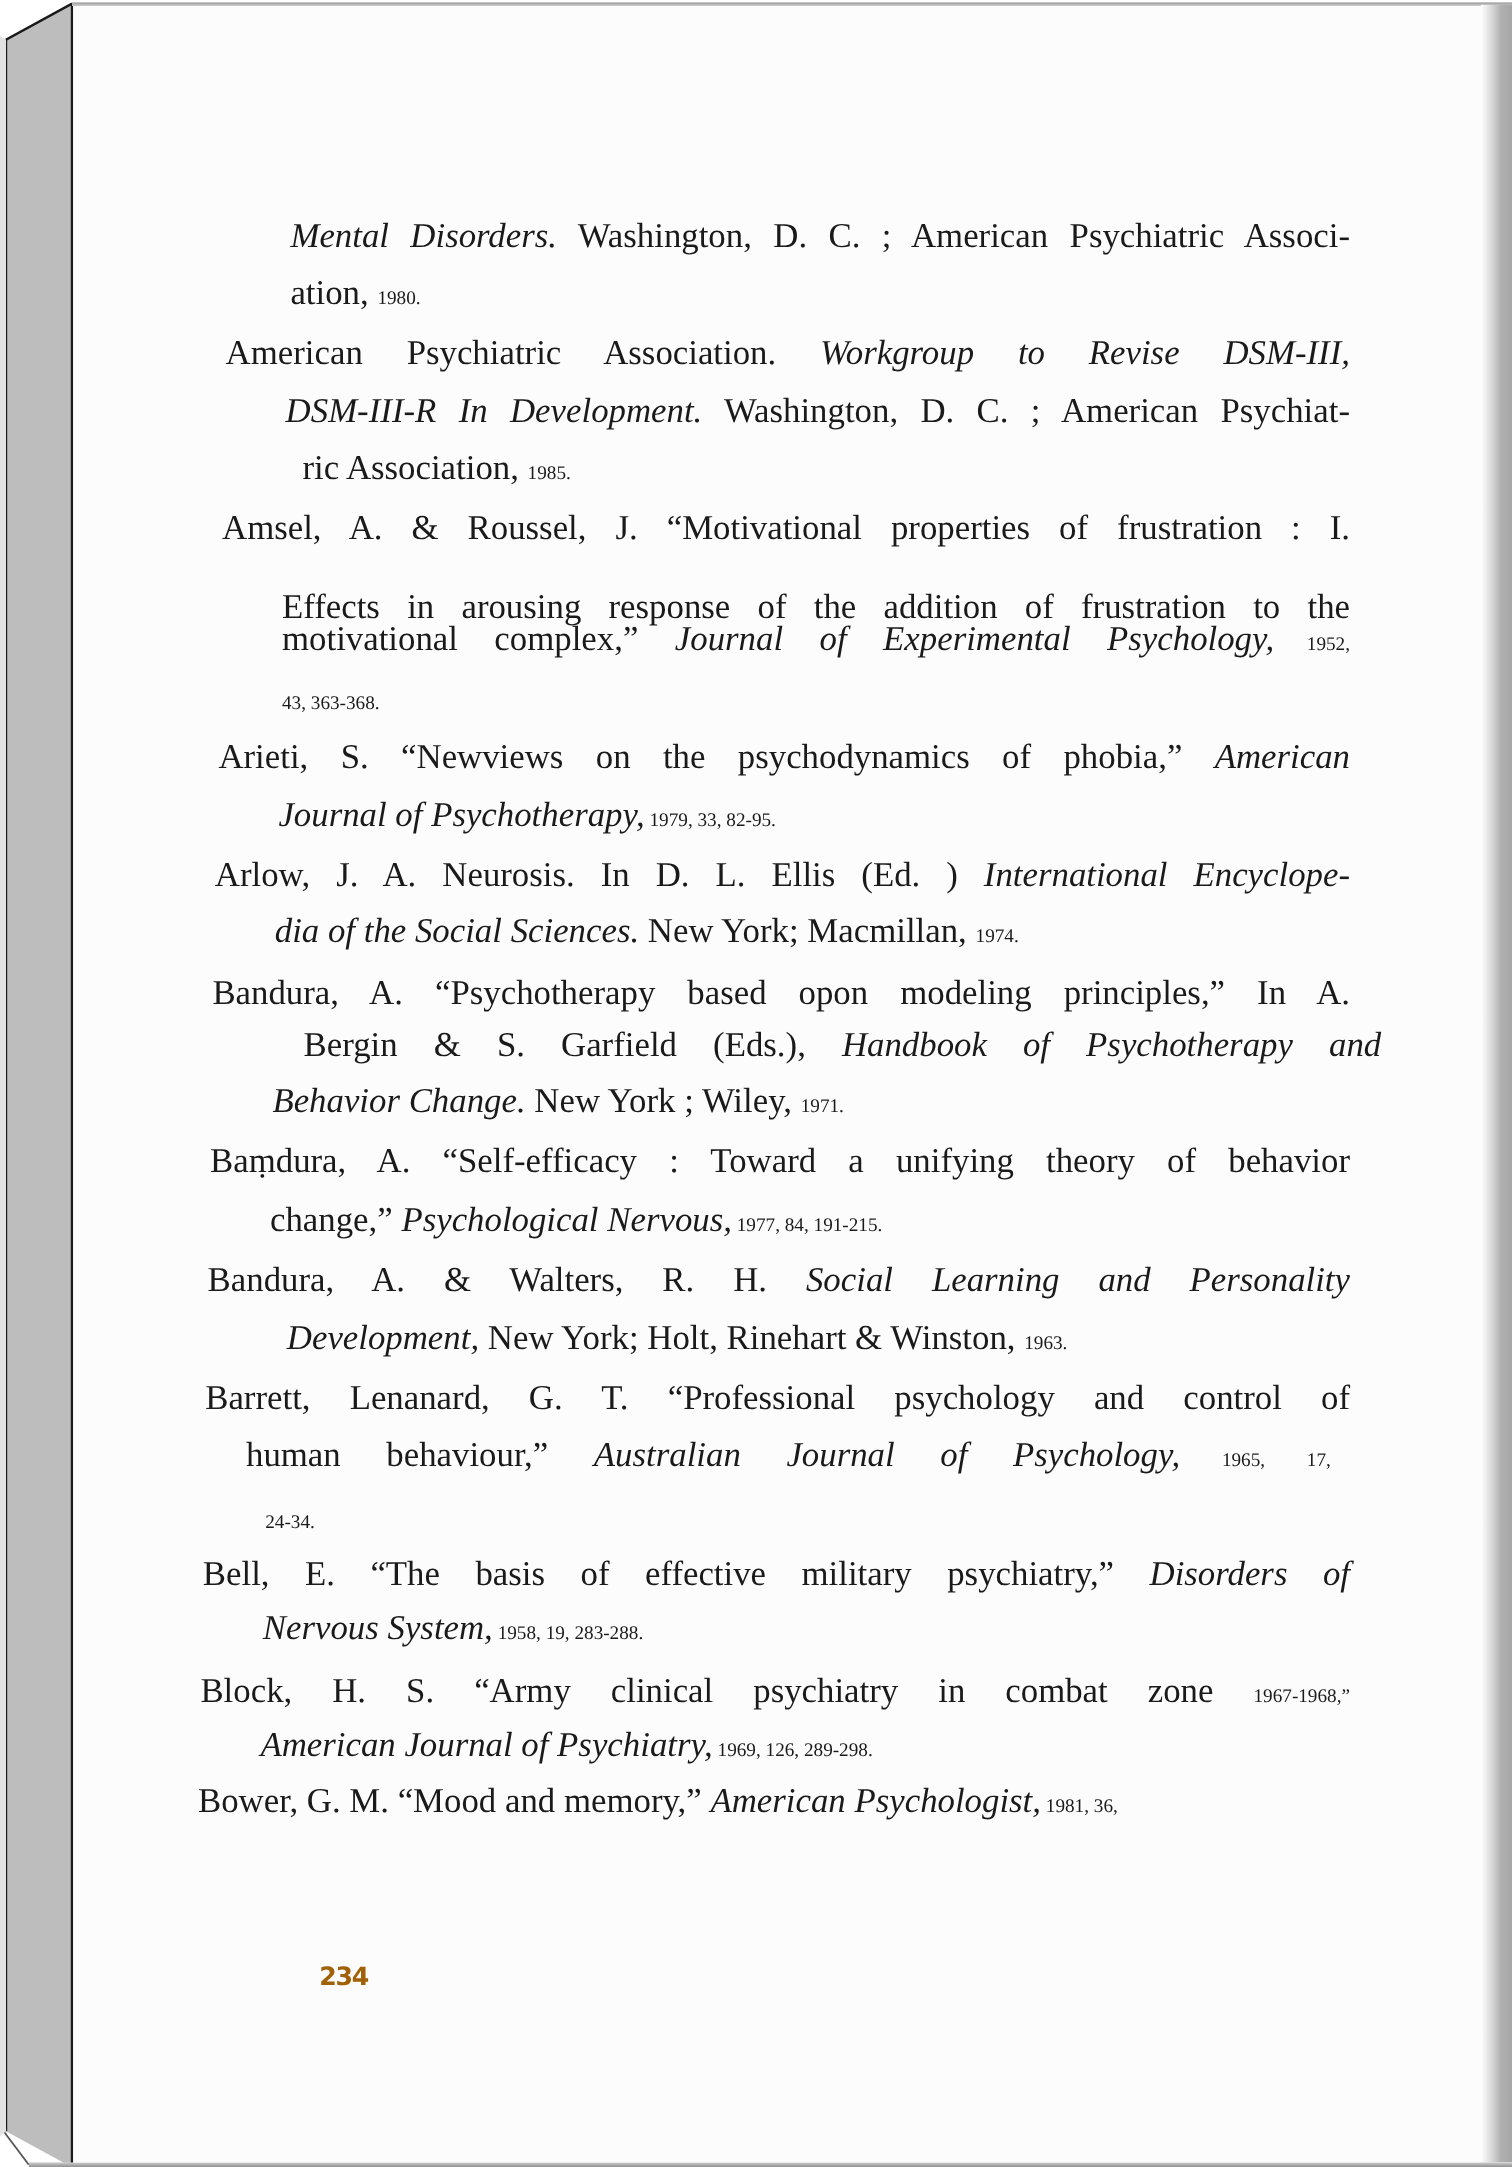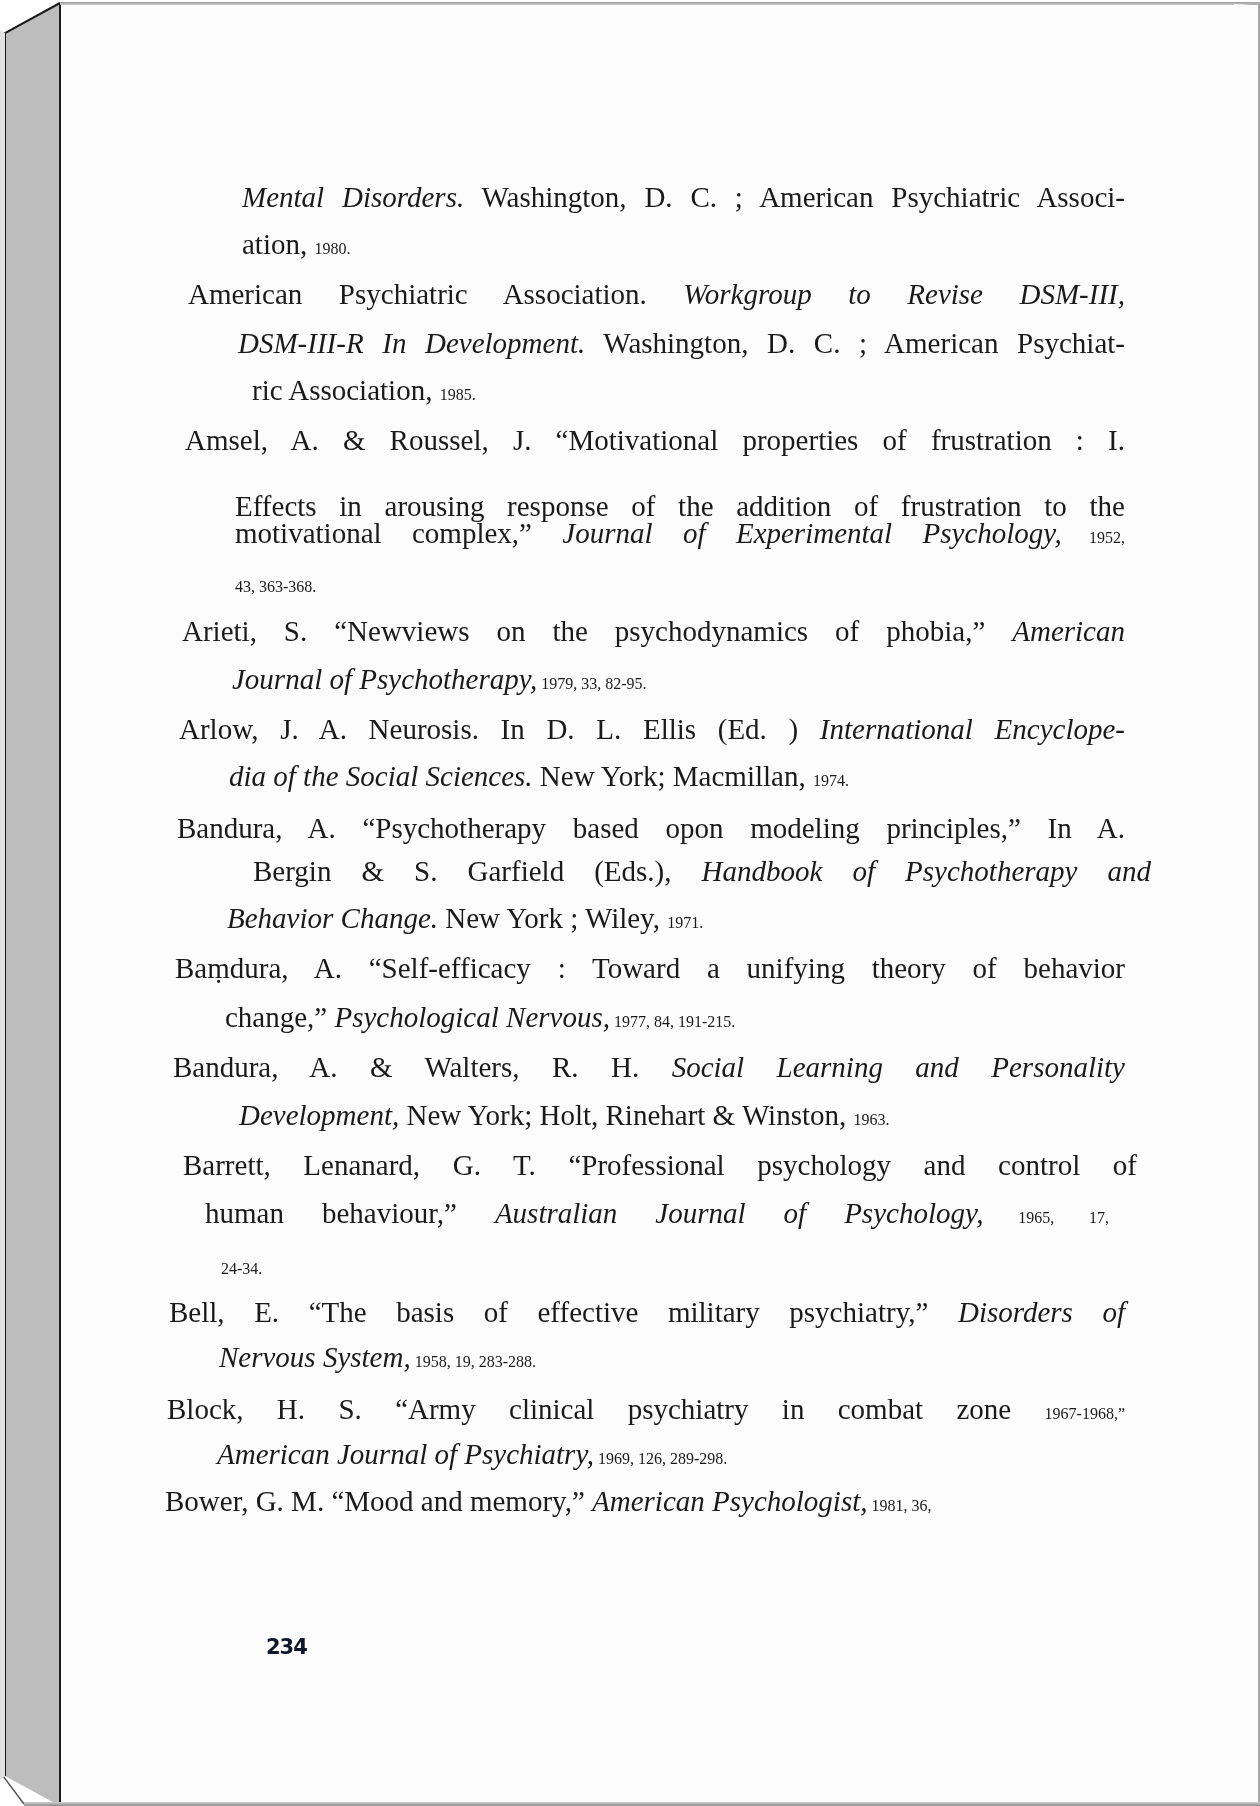--- a/index.html
+++ b/index.html
@@ -53,21 +53,20 @@
     background: linear-gradient(to right, #ffffff 0%, #d8d8d8 35%, #b0b0b0 65%, #a6a6a6 100%);
   }
   
   .page {
     position: absolute;
     left: 61px;
     top: 5px;
     width: 1173px;
     height: 1797px;
     background: #fcfcfd;
-    padding-left: 24px;
   }
   .content {
     position: absolute;
     left: 0;
     top: 0;
     width: 1173px;
     height: 1797px;
     font-family: "Liberation Serif", "DejaVu Serif", serif;
     color: #1a1a1a;
   }
@@ -85,21 +84,21 @@
   }
   .it { font-style: italic; }
   .sm { font-size: 16px; }
   .page-number {
     position: absolute;
     left: 205px;
     top: 1630px;
     font-family: "DejaVu Sans", sans-serif;
     font-weight: bold;
     font-size: 21px;
-    color: #0f172a;
+    color: #a16207;
     letter-spacing: -1px;
   }
 </style>
 </head>
 <body>
 
 <div class="stage">
   <div class="spine">
     <svg width="62" height="1806" viewBox="0 0 62 1806">
       <polygon points="5,33 60,3 60,1806 5,1776" fill="#bdbdbd"></polygon>
@@ -145,21 +144,21 @@
         </div>
         <div>
           <div class="line just" style="left: 114px; top: 946px; width: 950px;"><span>Baṃdura, A.   “Self-efficacy : Toward a unifying theory of behavior</span></div>
           <div class="line" style="left: 164px; top: 995px;"><span>change,” </span><span class="it">Psychological  Nervous,</span><span class="sm"> 1977, 84, 191-215.</span></div>
         </div>
         <div>
           <div class="line just" style="left: 112px; top: 1045px; width: 952px;"><span>Bandura, A. &amp; Walters, R. H.   </span><span class="it">Social  Learning  and  Personality</span></div>
           <div class="line" style="left: 162px; top: 1093px; margin-left: 16px;"><span class="it">Development,</span><span> New York; Holt, Rinehart &amp; Winston, </span><span class="sm">1963.</span></div>
         </div>
         <div>
-          <div class="line just" style="left: 122px; top: 1143px; width: 954px;"><span>Barrett, Lenanard, G. T.   “Professional psychology and control of</span></div>
+          <div class="line just" style="left: 110px; top: 1143px; width: 954px;"><span>Barrett, Lenanard, G. T.   “Professional psychology and control of</span></div>
           <div class="line just" style="left: 144px; top: 1191px; width: 904px;"><span>human behaviour,”   </span><span class="it">Australian  Journal  of  Psychology,</span><span class="sm"> 1965,    17,</span></div>
           <div class="line" style="left: 160px; top: 1242px;"><span class="sm">24-34.</span></div>
         </div>
         <div>
           <div class="line just" style="left: 108px; top: 1290px; width: 956px;"><span>Bell, E.   “The basis of effective military psychiatry,”   </span><span class="it">Disorders  of</span></div>
           <div class="line" style="left: 158px; top: 1335px;"><span class="it">Nervous  System,</span><span class="sm"> 1958, 19, 283-288.</span></div>
         </div>
         <div>
           <div class="line just" style="left: 106px; top: 1387px; width: 958px;"><span>Block,  H. S.  “Army  clinical  psychiatry  in  combat  zone  </span><span class="sm">1967-1968,”</span></div>
           <div class="line" style="left: 156px; top: 1432px;"><span class="it">American Journal  of  Psychiatry,</span><span class="sm"> 1969, 126, 289-298.</span></div>

